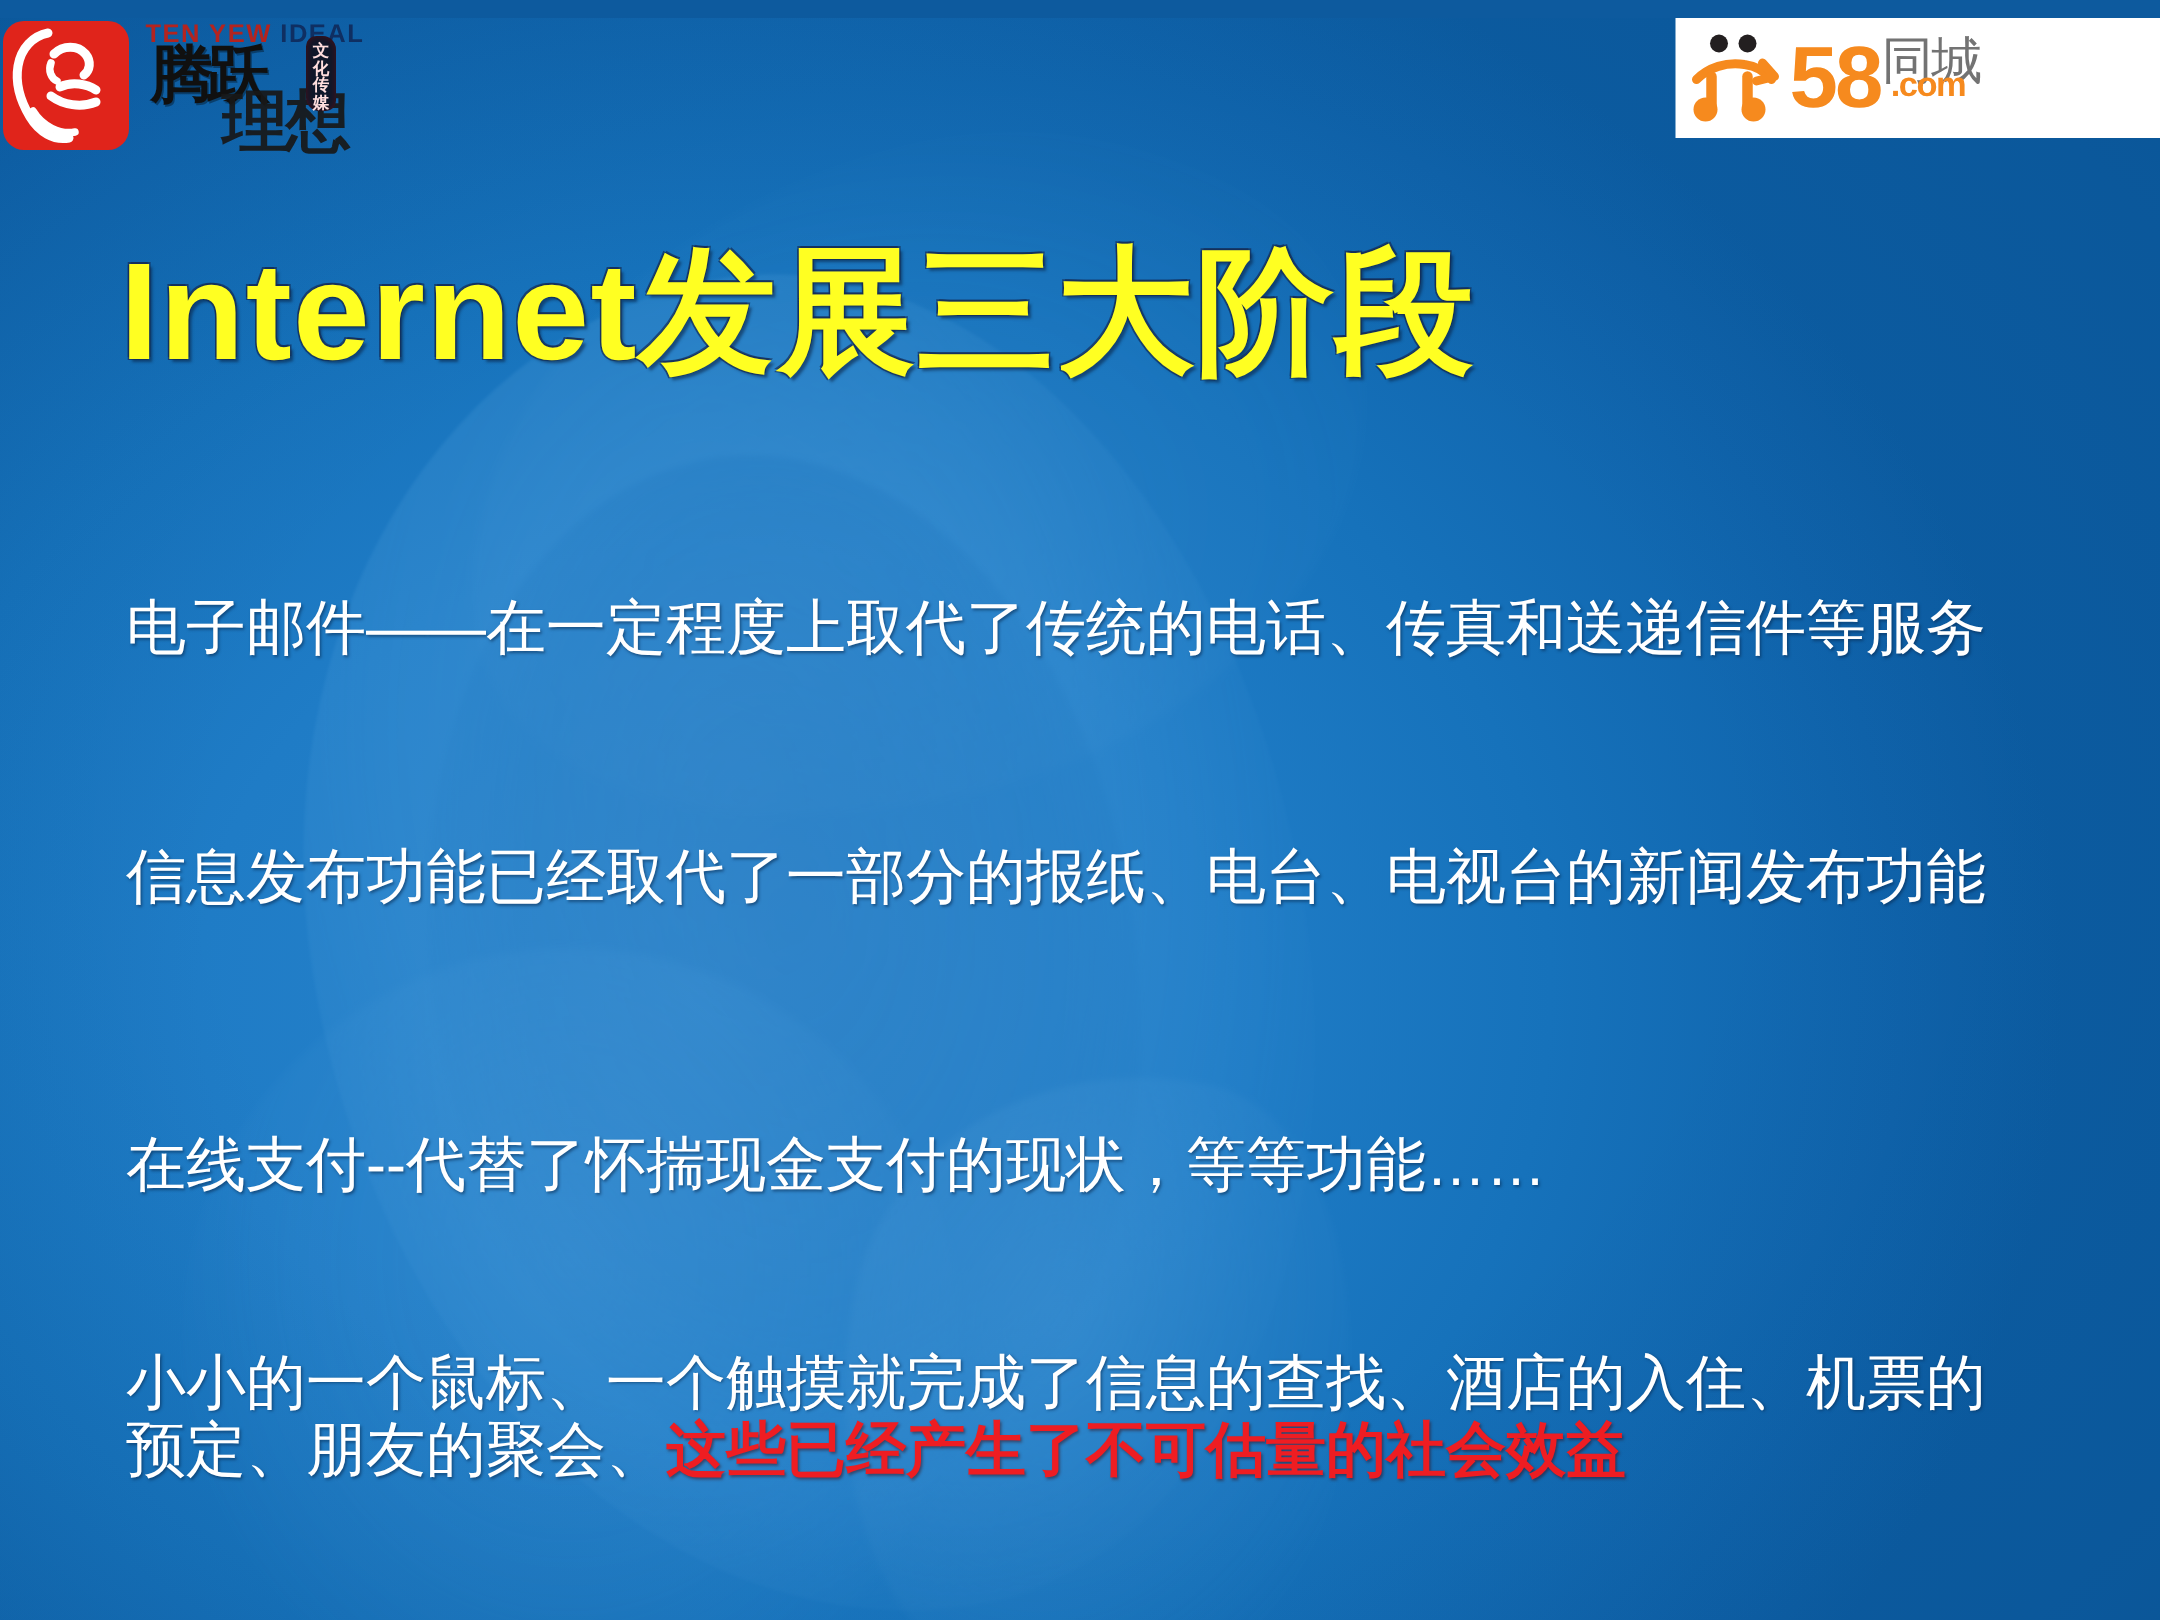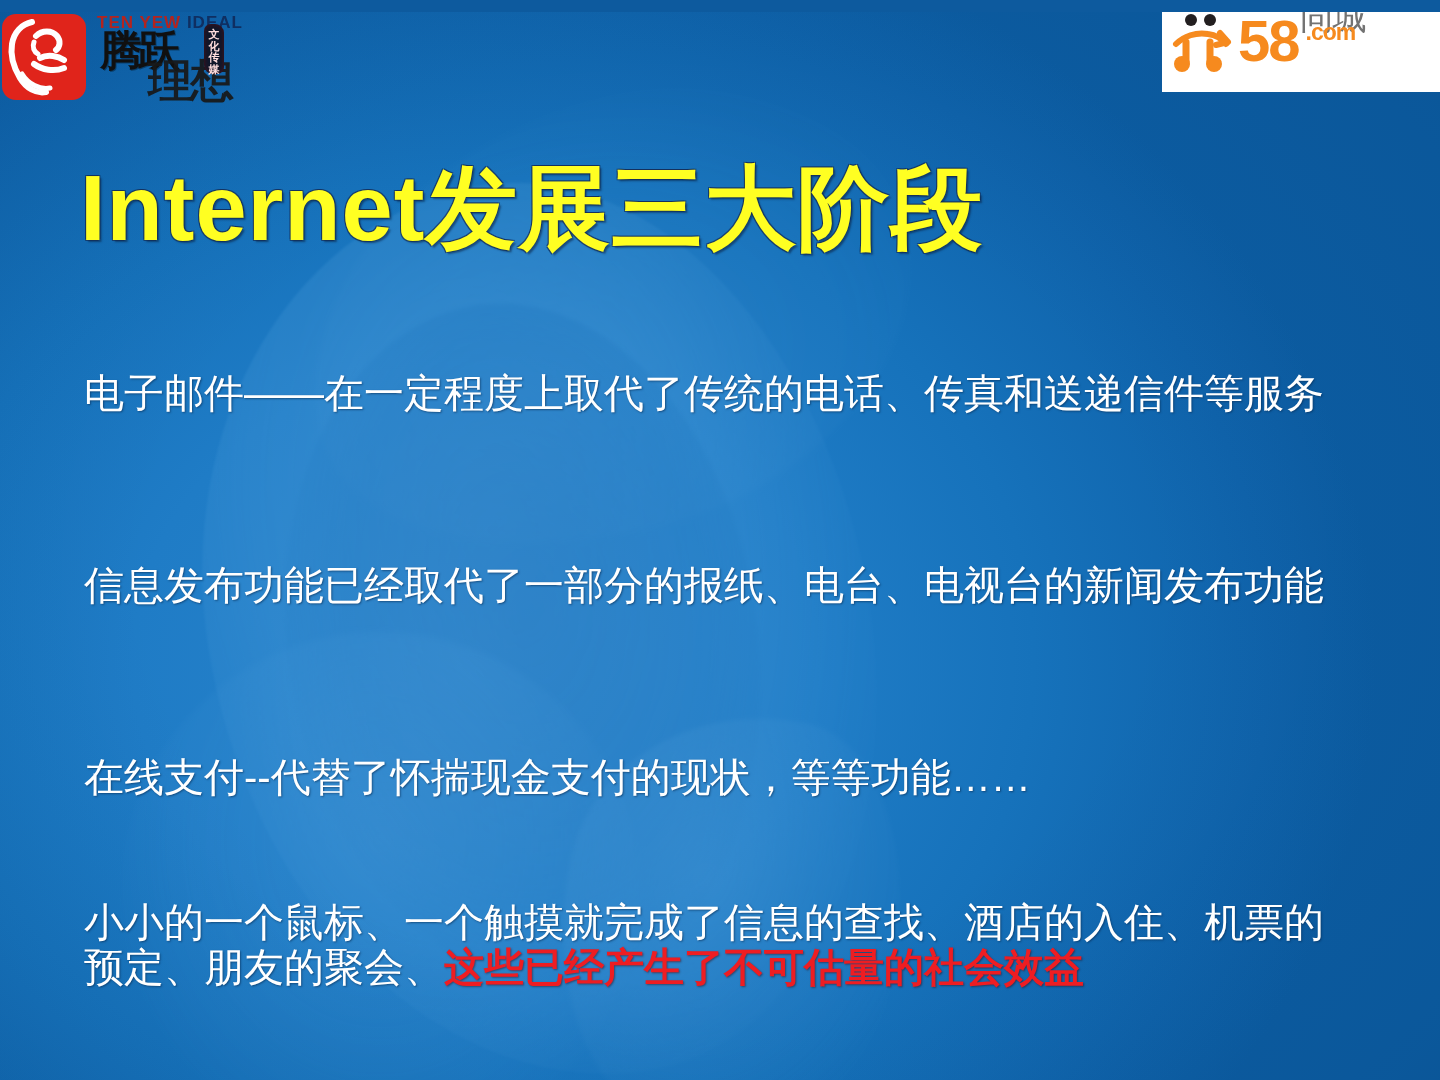--- a/index.html
+++ b/index.html
@@ -168,24 +168,25 @@
     padding-top: 5px;
     box-sizing: border-box;
     letter-spacing: 0;
   }
 
   
   .logo58 {
     position: absolute;
     right: 0px;
     top: 0px;
-    width: 278px;
+    width: 323px;
     height: 80px;
     background: #ffffff;
     display: flex;
+    align-items: center;
     padding-left: 8px;
     box-sizing: border-box;
   }
   .logo58-mascot { position: relative; width: 66px; height: 62px; flex: none; }
   .logo58-num {
     font-size: 58px;
     font-weight: bold;
     color: #f68a1e;
     font-family: "Liberation Sans", sans-serif;
     line-height: 1;
@@ -235,21 +236,21 @@
   .body-line {
     position: absolute;
     left: 84px;
     color: #ffffff;
     font-size: 40px;
     line-height: 1.18;
     white-space: nowrap;
     font-family: "Liberation Sans", "DejaVu Sans", sans-serif;
     text-shadow: 1px 1px 2px rgba(8,38,75,0.55);
   }
-  .p1 { top: 358px; text-align: right; }
+  .p1 { top: 384px; text-align: right; }
   .p2 { top: 550px; }
   .p3 { top: 742px; }
   .p4 { top: 888px; white-space: normal; width: 1270px; line-height: 1.12; }
   .p4 .hl {
     color: #ee1d22;
     font-weight: bold;
     text-shadow: 1px 1px 2px rgba(60,0,0,0.45);
   }
 </style>
 </head>

